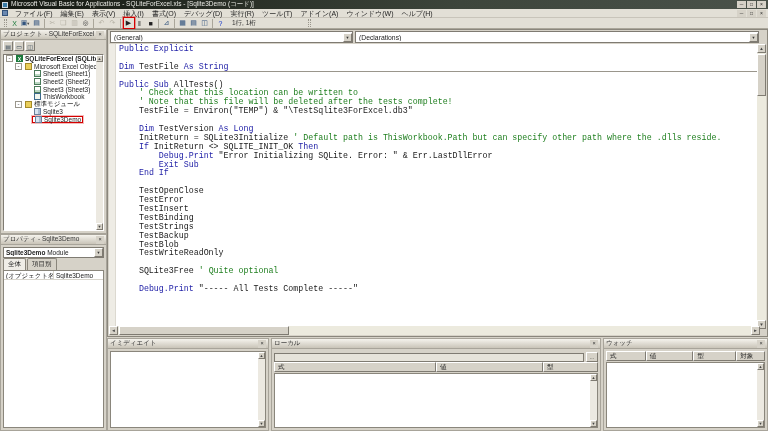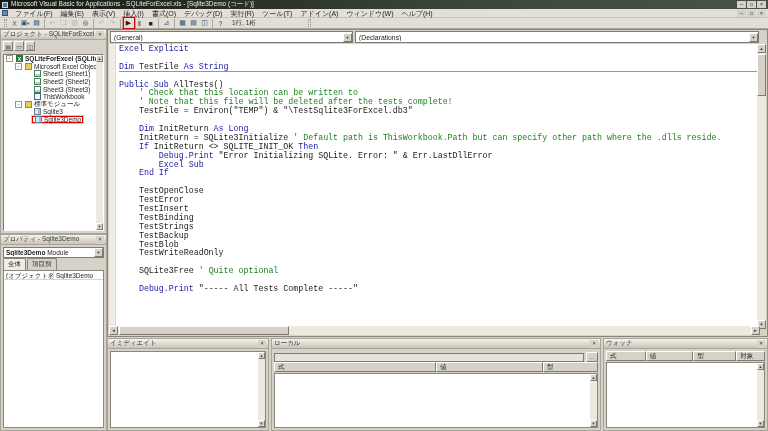--- a/index.html
+++ b/index.html
@@ -341,34 +341,34 @@
       <span class="val">(General)</span>
       <span class="cmb-arrow">▼</span>
     </div>
     <div id="cmb-right" class="cmb">
       <span class="val">(Declarations)</span>
       <span class="cmb-arrow">▼</span>
     </div>
     <div id="code-area">
       <div id="code-margin"></div>
       <div id="code-lines">
-          <div class="code-line"><span class="tok-k">Excel Explicit</span></div>
+          <div class="code-line"><span class="tok-k">Public Explicit</span></div>
           <div class="code-line"></div>
           <div class="code-line sep"><span class="tok-k">Dim</span><span class="tok-p"> TestFile </span><span class="tok-k">As String</span></div>
           <div class="code-line"></div>
           <div class="code-line"><span class="tok-k">Public Sub</span><span class="tok-p"> AllTests()</span></div>
           <div class="code-line"><span class="tok-c">    ' Check that this location can be written to</span></div>
           <div class="code-line"><span class="tok-c">    ' Note that this file will be deleted after the tests complete!</span></div>
           <div class="code-line"><span class="tok-p">    TestFile = Environ("TEMP") &amp; "\TestSqlite3ForExcel.db3"</span></div>
           <div class="code-line"></div>
-          <div class="code-line"><span class="tok-p">    </span><span class="tok-k">Dim</span><span class="tok-p"> InitReturn </span><span class="tok-k">As Long</span></div>
+          <div class="code-line"><span class="tok-p">    </span><span class="tok-k">Dim</span><span class="tok-p"> TestVersion </span><span class="tok-k">As Long</span></div>
           <div class="code-line"><span class="tok-p">    InitReturn = SQLite3Initialize </span><span class="tok-c">' Default path is ThisWorkbook.Path but can specify other path where the .dlls reside.</span></div>
           <div class="code-line"><span class="tok-p">    </span><span class="tok-k">If</span><span class="tok-p"> InitReturn &lt;&gt; SQLITE_INIT_OK </span><span class="tok-k">Then</span></div>
           <div class="code-line"><span class="tok-p">        </span><span class="tok-k">Debug.Print</span><span class="tok-p"> "Error Initializing SQLite. Error: " &amp; Err.LastDllError</span></div>
-          <div class="code-line"><span class="tok-p">        </span><span class="tok-k">Excel Sub</span></div>
+          <div class="code-line"><span class="tok-p">        </span><span class="tok-k">Exit Sub</span></div>
           <div class="code-line"><span class="tok-p">    </span><span class="tok-k">End If</span></div>
           <div class="code-line"></div>
           <div class="code-line"><span class="tok-p">    TestOpenClose</span></div>
           <div class="code-line"><span class="tok-p">    TestError</span></div>
           <div class="code-line"><span class="tok-p">    TestInsert</span></div>
           <div class="code-line"><span class="tok-p">    TestBinding</span></div>
           <div class="code-line"><span class="tok-p">    TestStrings</span></div>
           <div class="code-line"><span class="tok-p">    TestBackup</span></div>
           <div class="code-line"><span class="tok-p">    TestBlob</span></div>
           <div class="code-line"><span class="tok-p">    TestWriteReadOnly</span></div>

